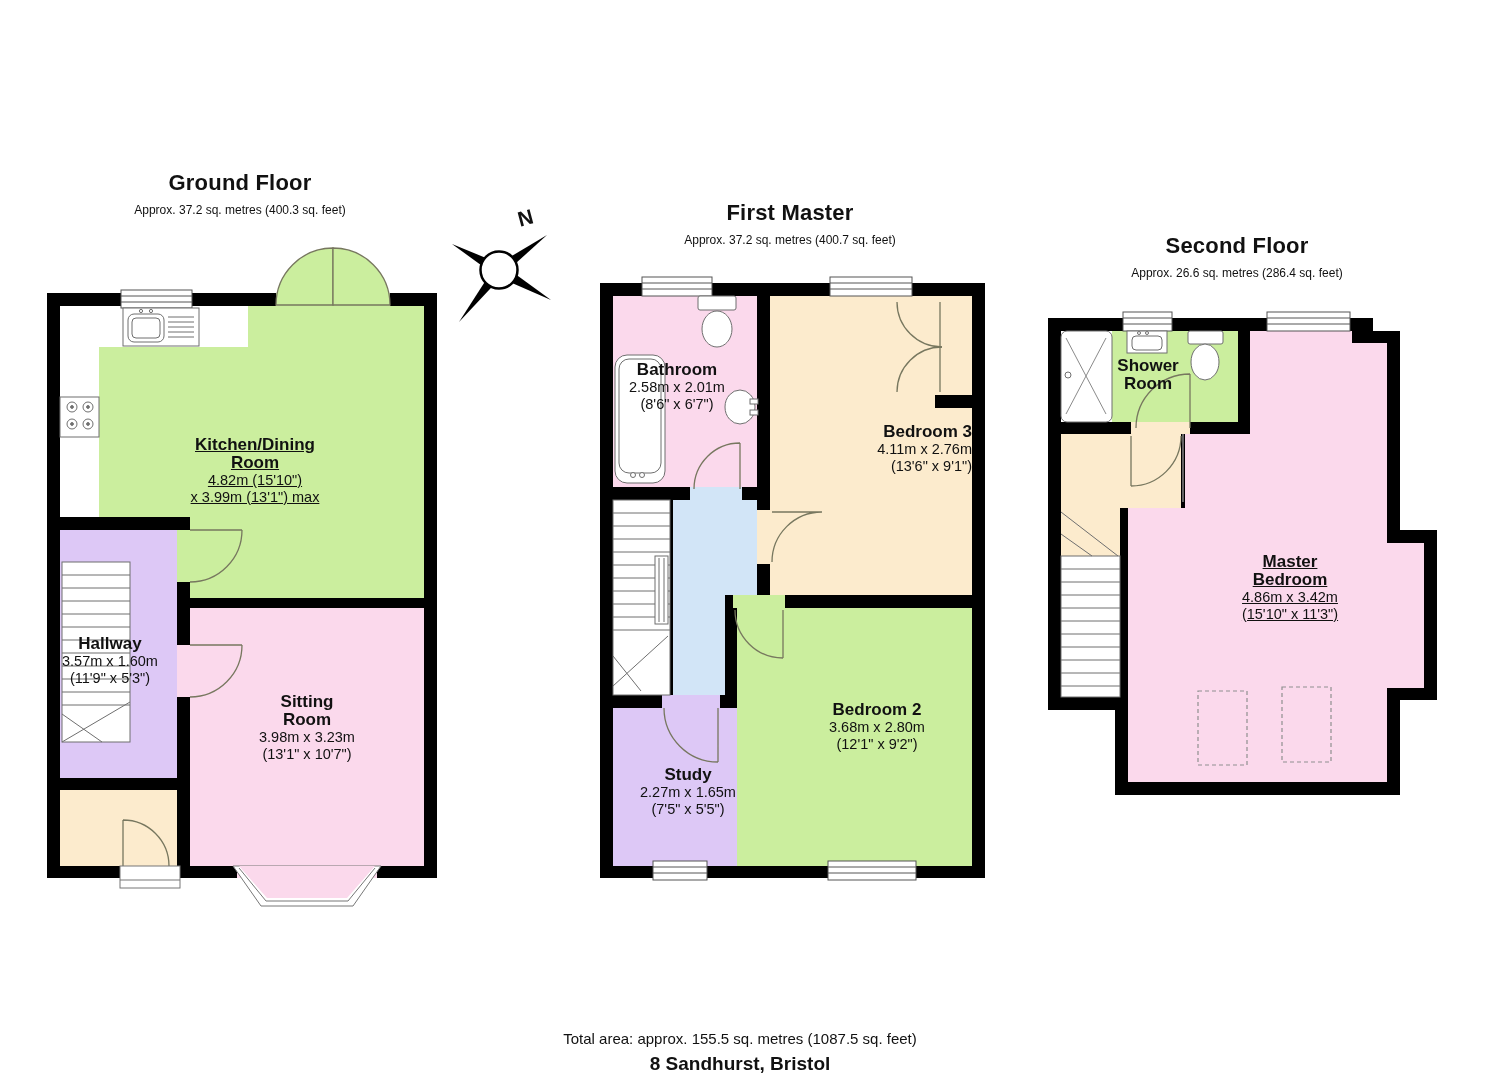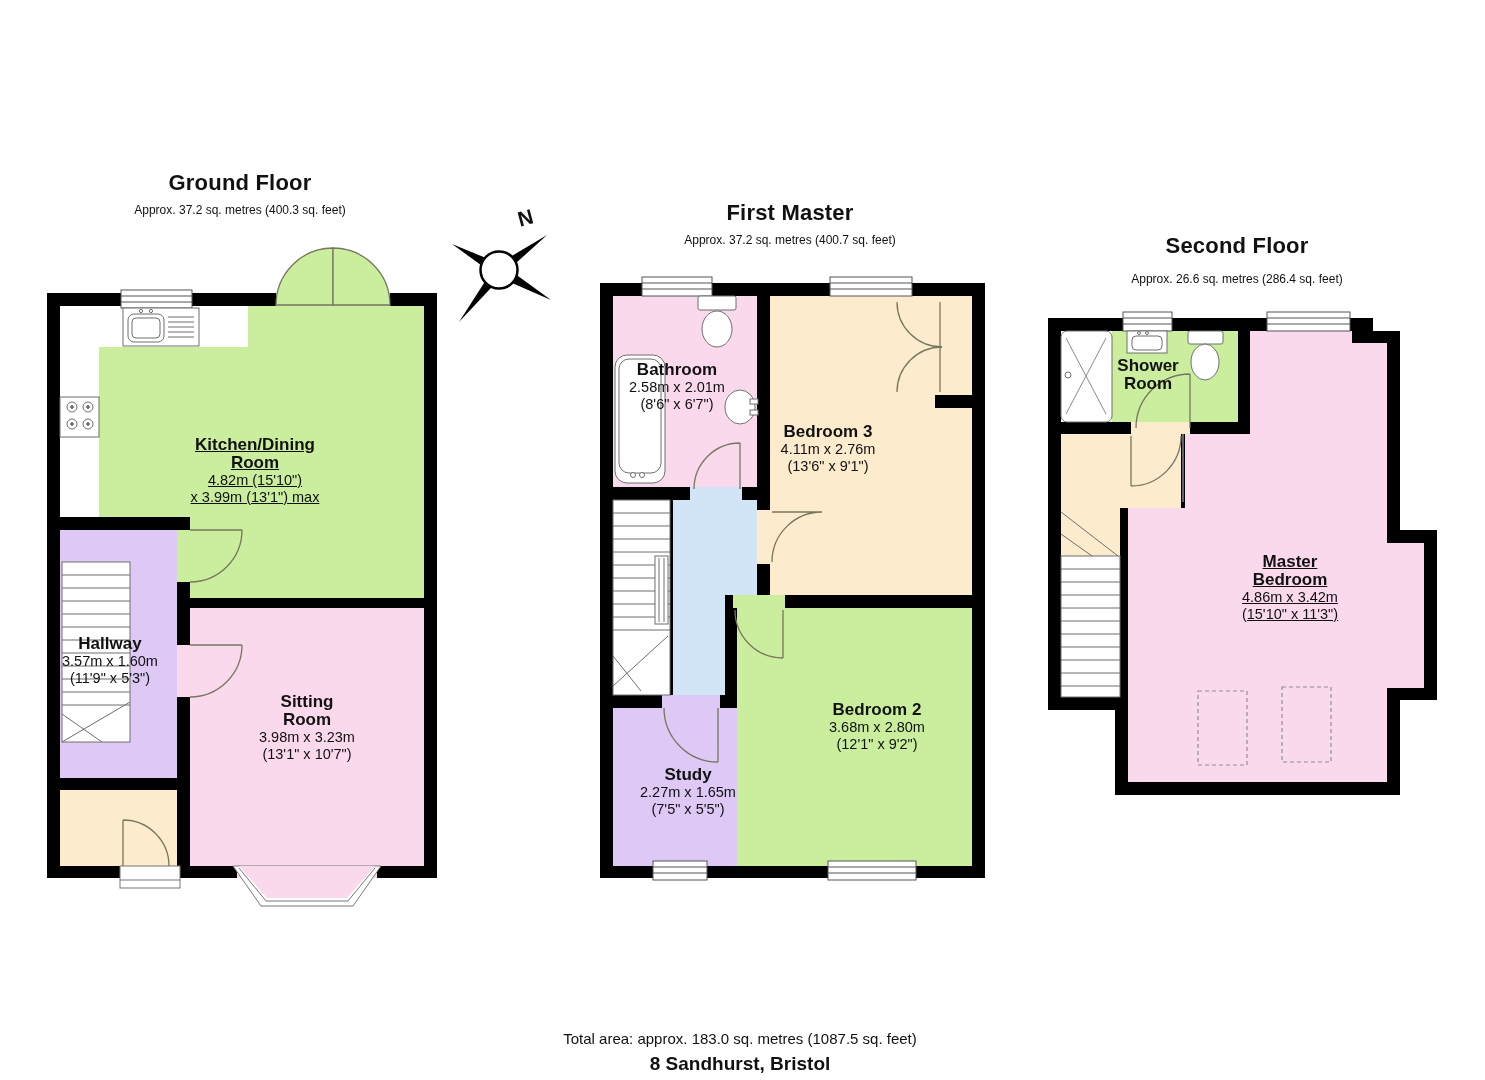--- a/index.html
+++ b/index.html
@@ -23,21 +23,21 @@
 
 <div id="canvas">
 
   <div class="ftitle" style="left:90px;top:170px;width:300px;">Ground Floor</div>
   <div class="fsub" style="left:65px;top:203px;width:350px;">Approx. 37.2 sq. metres (400.3 sq. feet)</div>
 
   <div class="ftitle" style="left:640px;top:200px;width:300px;">First Master</div>
   <div class="fsub" style="left:615px;top:233px;width:350px;">Approx. 37.2 sq. metres (400.7 sq. feet)</div>
 
   <div class="ftitle" style="left:1087px;top:233px;width:300px;">Second Floor</div>
-  <div class="fsub" style="left:1062px;top:272px;width:350px;text-align:center;">Approx. 26.6 sq. metres (286.4 sq. feet)</div>
+  <div class="fsub" style="left:1062px;top:266px;width:350px;text-align:center;">Approx. 26.6 sq. metres (286.4 sq. feet)</div>
 
   <div class="wall" style="left:47px;top:293px;width:390px;height:585px;"></div>
   <div class="fill" style="left:60px;top:306px;width:188px;height:41px;background:#fff;border-bottom:1px solid #9a9a9a;border-right:1px solid #9a9a9a;"></div>
   <div class="fill" style="left:60px;top:347px;width:39px;height:170px;background:#fff;"></div>
   <div class="fill" style="left: 99px; top: 347px; width: 325px; height: 170px; background-color: rgb(203, 238, 158);"></div>
   <div class="fill" style="left: 190px; top: 517px; width: 234px; height: 81px; background-color: rgb(203, 238, 158);"></div>
   <div class="fill" style="left: 248px; top: 306px; width: 176px; height: 41px; background-color: rgb(203, 238, 158);"></div>
   <div class="fill" style="left: 276px; top: 293px; width: 114px; height: 13px; background-color: rgb(203, 238, 158);"></div>
   <div class="fill" style="left: 60px; top: 530px; width: 117px; height: 248px; background-color: rgb(221, 200, 246);"></div>
   <div class="fill" style="left: 60px; top: 790px; width: 117px; height: 76px; background-color: rgb(252, 235, 205);"></div>
@@ -245,21 +245,21 @@
 Room</div>
     <div class="rdims">3.98m x 3.23m
 (13'1" x 10'7")</div>
   </div>
 
   <div class="label" style="left:597px;top:361px;width:160px;">
     <div class="rname">Bathroom</div>
     <div class="rdims">2.58m x 2.01m
 (8'6" x 6'7")</div>
   </div>
-  <div class="label" style="left:728px;top:423px;width:200px;">
+  <div class="label" style="left:772px;top:423px;width:200px;text-align:right;">
     <div class="rname">Bedroom 3</div>
     <div class="rdims">4.11m x 2.76m
 (13'6" x 9'1")</div>
   </div>
   <div class="label" style="left:598px;top:766px;width:180px;">
     <div class="rname">Study</div>
     <div class="rdims">2.27m x 1.65m
 (7'5" x 5'5")</div>
   </div>
   <div class="label" style="left:777px;top:701px;width:200px;">
@@ -274,16 +274,16 @@
   </div>
   <div class="label" style="left:1190px;top:553px;width:200px;text-decoration:underline;">
     <div class="rname">Master
 Bedroom</div>
     <div class="rdims">4.86m x 3.42m
 (15'10" x 11'3")</div>
   </div>
 
   <div class="north" style="left:518px;top:206px;">N</div>
 
-  <div class="footer1" style="left:440px;top:1030px;width:600px;">Total area: approx. 183.0 sq. metres (1087.5 sq. feet)</div>
+  <div class="footer1" style="left:440px;top:1030px;width:600px;">Total area: approx. 155.5 sq. metres (1087.5 sq. feet)</div>
   <div class="footer2" style="left:440px;top:1053px;width:600px;">8 Sandhurst, Bristol</div>
 
 </div>
 
 </body></html>

